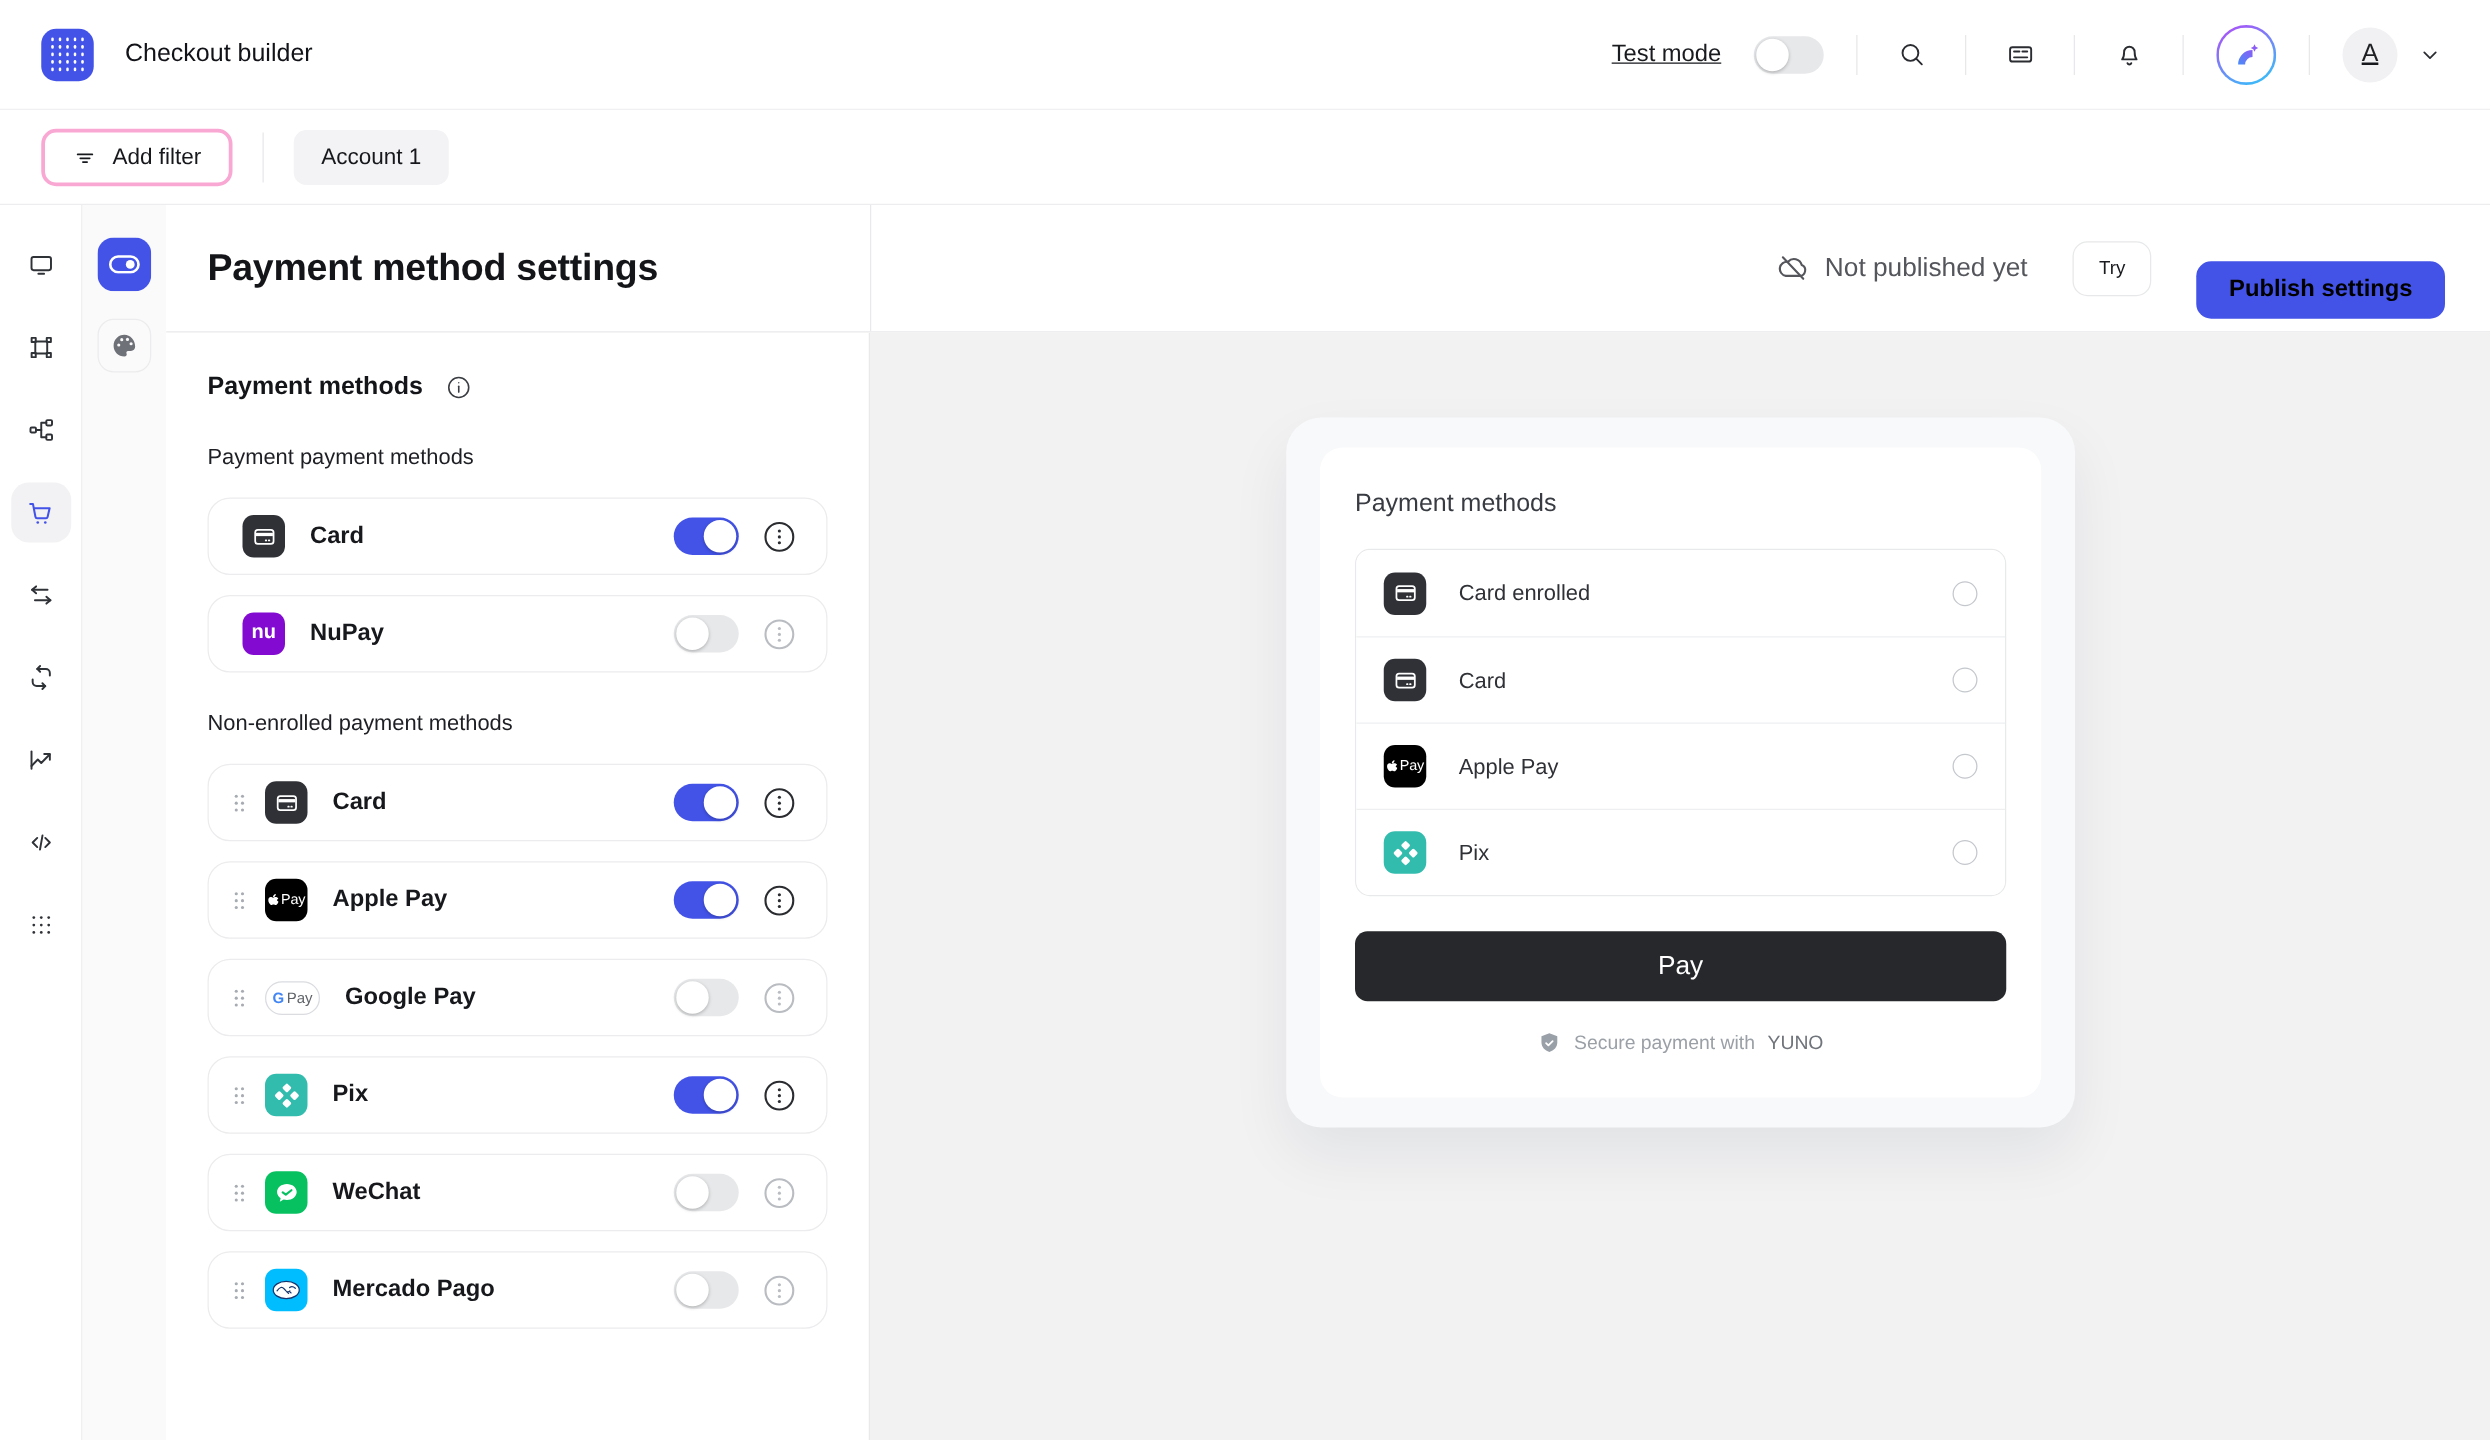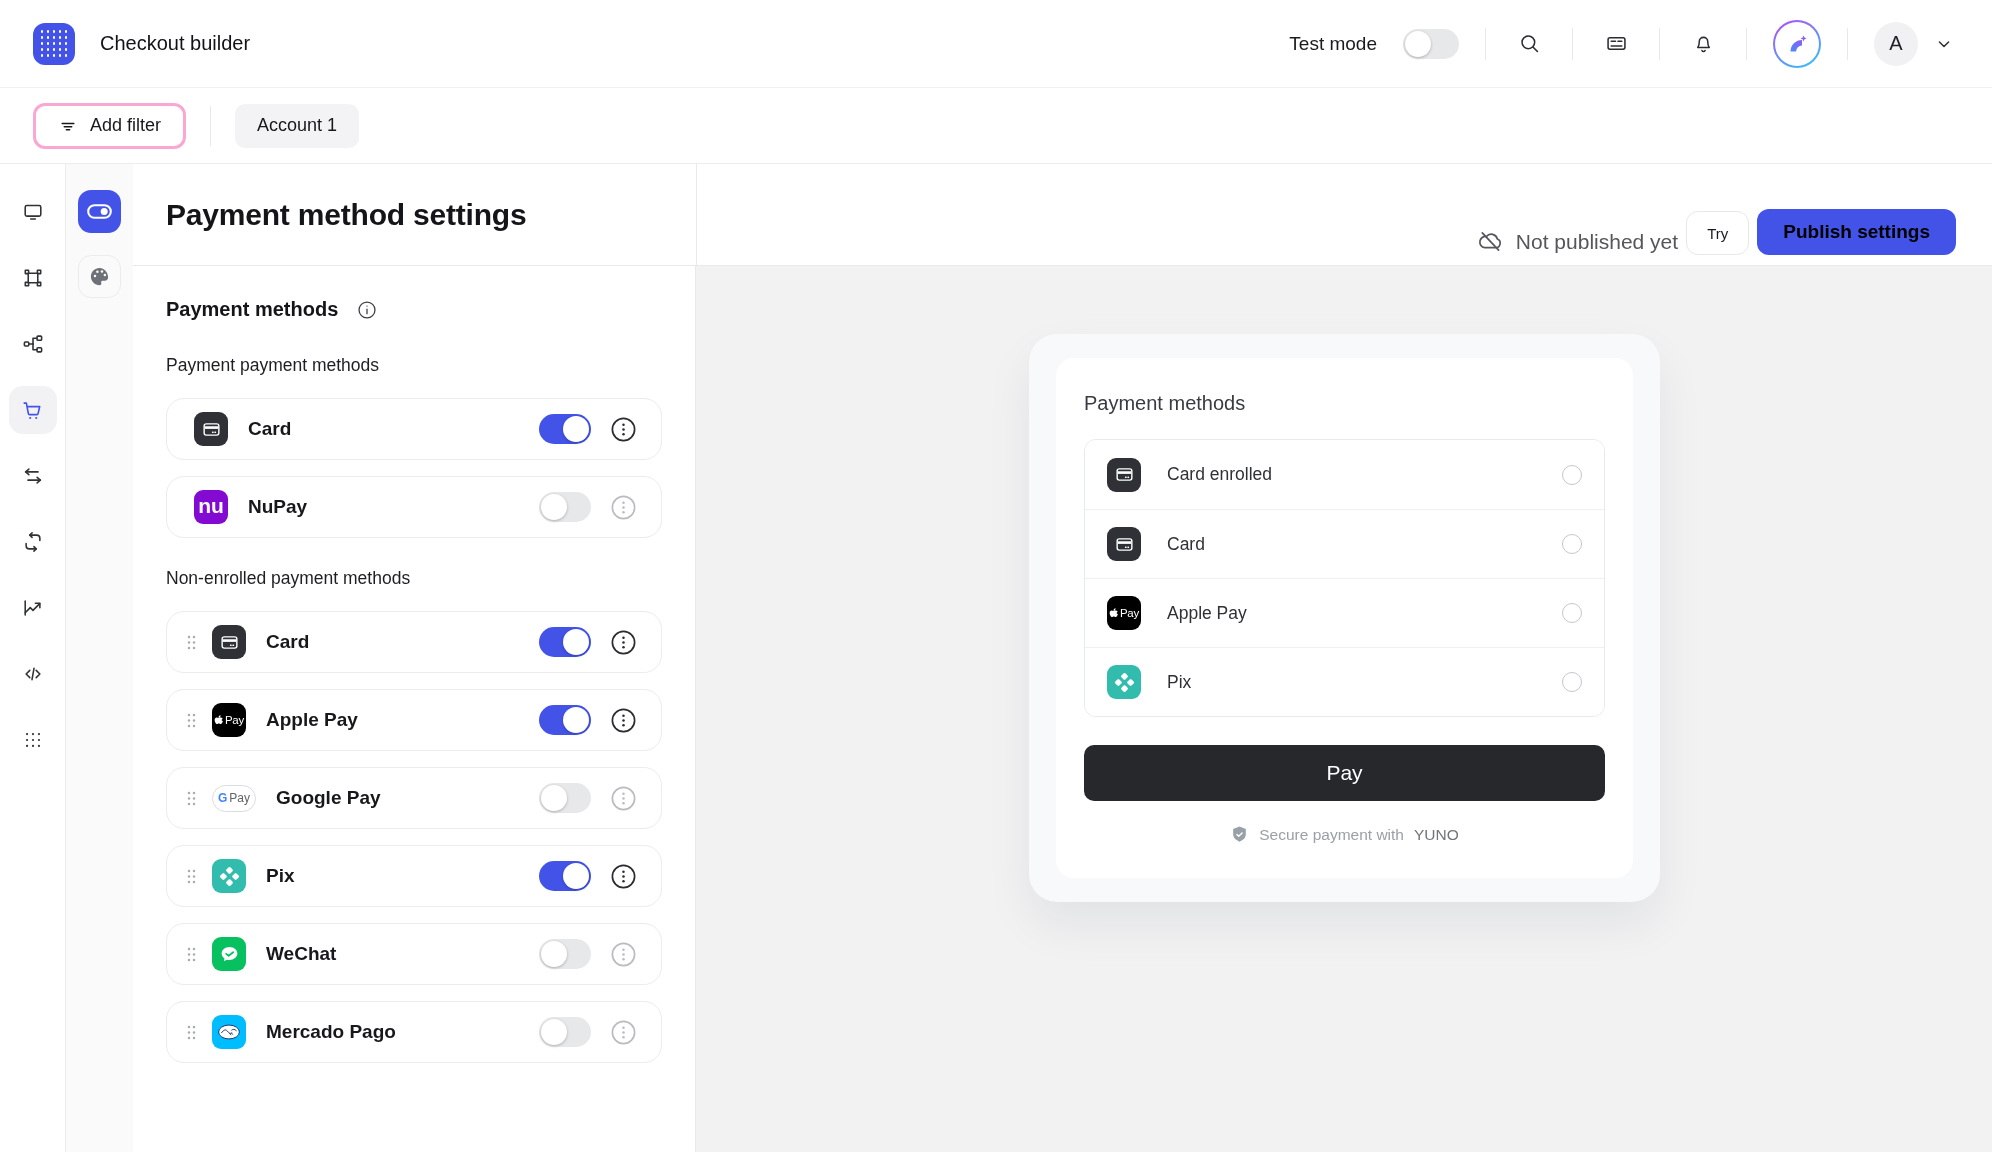--- a/index.html
+++ b/index.html
@@ -6,21 +6,21 @@
   html,body { width:1992px; height:1152px; overflow:hidden; }
   body { font-family:"Liberation Sans", sans-serif; background:#fff; color:#17181c; }
   .app { width:1992px; height:1152px; display:flex; flex-direction:column; }
 
   
   .topbar { height:88px; flex:0 0 88px; display:flex; align-items:center; border-bottom:1px solid #f0f0f2; padding:0 36px 0 33px; background:#fff; }
   .logo { width:42px; height:42px; border-radius:12px; background:#4353e8; display:grid; place-items:center; }
   .logo-grid { display:grid; grid-template-columns:repeat(5,4px); grid-template-rows:repeat(5,4px); gap:2px; }
   .logo-grid i { width:2.6px; height:2.6px; border-radius:50%; background:#fff; justify-self:center; align-self:center; }
   .app-title { margin-left:25px; font-size:20px; font-weight:500; color:#121318; }
-  .topbar-right { margin-left:auto; display:flex; align-items:center; gap:26px; }
+  .topbar-right { margin-left:auto; display:flex; align-items:center; gap:26px;text-decoration:underline; }
   .testmode-label { font-size:19px; color:#1a1b1f; }
   .switch { width:56px; height:30px; border-radius:15px; background:#e7e8ea; position:relative; border:none; cursor:pointer; flex:0 0 auto; }
   .switch .knob { position:absolute; top:2px; left:2px; width:26px; height:26px; border-radius:50%; background:#fff; box-shadow:0 1px 3px rgba(0,0,0,.25); transition:.15s; }
   .vsep { width:1px; height:32px; background:#e8e8ea; }
   .icon-btn { background:none; border:none; cursor:pointer; display:grid; place-items:center; width:34px; height:34px; color:#2a2c31; }
   .yuno-ring { width:48px; height:48px; border-radius:50%; border:2.5px solid transparent; background:linear-gradient(#fff,#fff) padding-box, linear-gradient(150deg,#a855f7 10%,#38bdf8 90%) border-box; display:grid; place-items:center; cursor:pointer; }
   .avatar-wrap { display:flex; align-items:center; gap:14px; }
   .avatar { width:44px; height:44px; border-radius:50%; background:#f1f1f3; display:grid; place-items:center; font-size:20px; font-weight:500; color:#1f2024; }
 
   
@@ -36,39 +36,39 @@
   .rail-btn.active { background:#f2f2f4; color:#4353e8; }
   .subrail { width:67px; flex:0 0 67px; background:#fafafa; display:flex; flex-direction:column; align-items:center; padding-top:26px; gap:22px; }
   .sub-btn { width:43px; height:43px; border-radius:13px; display:grid; place-items:center; cursor:pointer; border:1px solid transparent; background:transparent; }
   .sub-btn.active { background:#4353e8; }
   .sub-btn.plain { border:1px solid #ececee; background:#fafafa; }
 
   .content { flex:1; display:flex; flex-direction:column; min-width:0; }
   .content-header { height:102px; flex:0 0 102px; background:#fff; border-bottom:1px solid #e9e9eb; display:flex; align-items:center; padding:0 36px 0 33px; position:relative; }
   .content-header::after { content:""; position:absolute; left:563px; top:0; bottom:0; width:1px; background:#e9e9eb; }
   .page-title { font-size:30px; font-weight:700; letter-spacing:-.2px; color:#141519; }
-  .publish-cluster { margin-left:auto; display:flex; align-items:flex-end; gap:8px; }
+  .publish-cluster { margin-left:auto; display:flex; align-items:center; gap:36px; }
   .status { display:flex; align-items:center; gap:12px; font-size:21px; color:#54565c; }
   .btn-try { height:44px; padding:0 20px; background:#fff; border:1px solid #e7e8ea; border-radius:12px; font-size:15px; color:#1a1b1f; cursor:pointer; font-family:inherit; }
   .btn-publish { height:46px; padding:0 26px; background:#4353e8; border:none; border-radius:12px; font-size:19px; font-weight:600; color:#000000; cursor:pointer; font-family:inherit;margin-top:35px; }
 
   .content-body { flex:1; display:flex; min-height:0; }
   .settings-panel { width:563px; flex:0 0 563px; background:#fff; border-right:1px solid #e9e9eb; padding:30px 33px 0 33px; overflow:hidden; }
   .section-row { display:flex; align-items:center; gap:18px; margin-top:2px; }
   .section-title { font-size:20px; font-weight:700; color:#141519; }
   .group-heading { font-size:17.5px; color:#1e1f24; margin-top:34px; margin-bottom:22px; }
   .group-heading.second { margin-top:30px; }
 
   .method-row { height:62px; border:1px solid #ececee; border-radius:18px; background:#fff; display:flex; align-items:center; padding:0 23px 0 27px; margin-bottom:16px; }
   .method-row.draggable { padding-left:19px; }
   .drag { display:grid; place-items:center; margin-right:15px; cursor:grab; border:none; background:none; }
   .pm { width:34px; height:34px; border-radius:9px; display:grid; place-items:center; flex:0 0 auto; }
   .pm.dark { background:#2f3136; }
   .pm.black { background:#000; flex-direction:row; }
-  .pm.purple { background:#820ad1; color:#fff; font-size:21px; font-weight:700; }
+  .pm.purple { background:#820ad1; color:#fff; font-size:16px; font-weight:700; }
   .pm.teal { background:#32bcad; }
   .pm.cyan { background:#00bdff; }
   .pm.green { background:#07c160; }
   .pm-pill { width:44px; height:27px; border:1px solid #dadce0; border-radius:14px; background:#fff; display:flex; align-items:center; justify-content:center; gap:2px; flex:0 0 auto; }
   .pm-pill .g { color:#4285f4; font-size:12px; font-weight:700; }
   .pm-pill .gp { color:#5f6368; font-size:12px; font-weight:500; }
   .ap-inner { display:flex; align-items:center; gap:2px; color:#fff; }
   .ap-txt { font-size:11.5px; font-weight:500; letter-spacing:-.2px; }
   .mlabel { margin-left:20px; font-size:19px; font-weight:600; color:#17181c; }
   .row-spacer { flex:1; }

